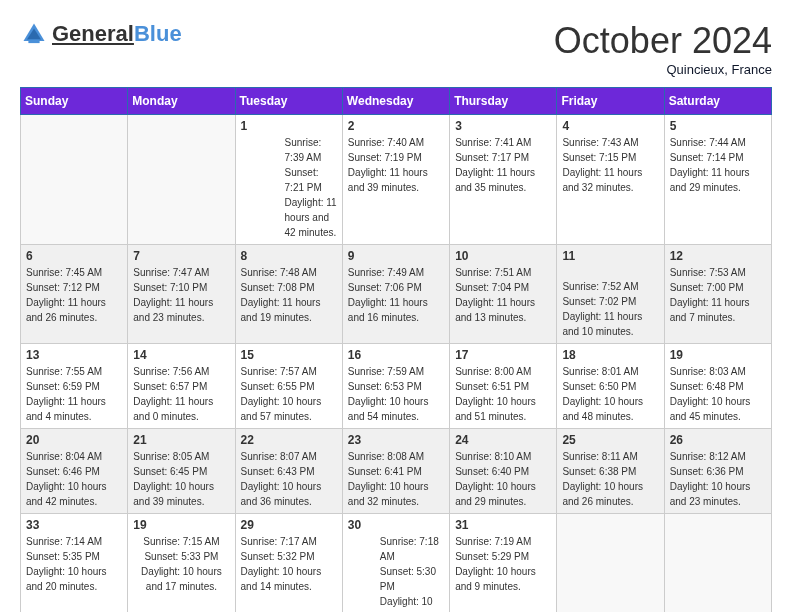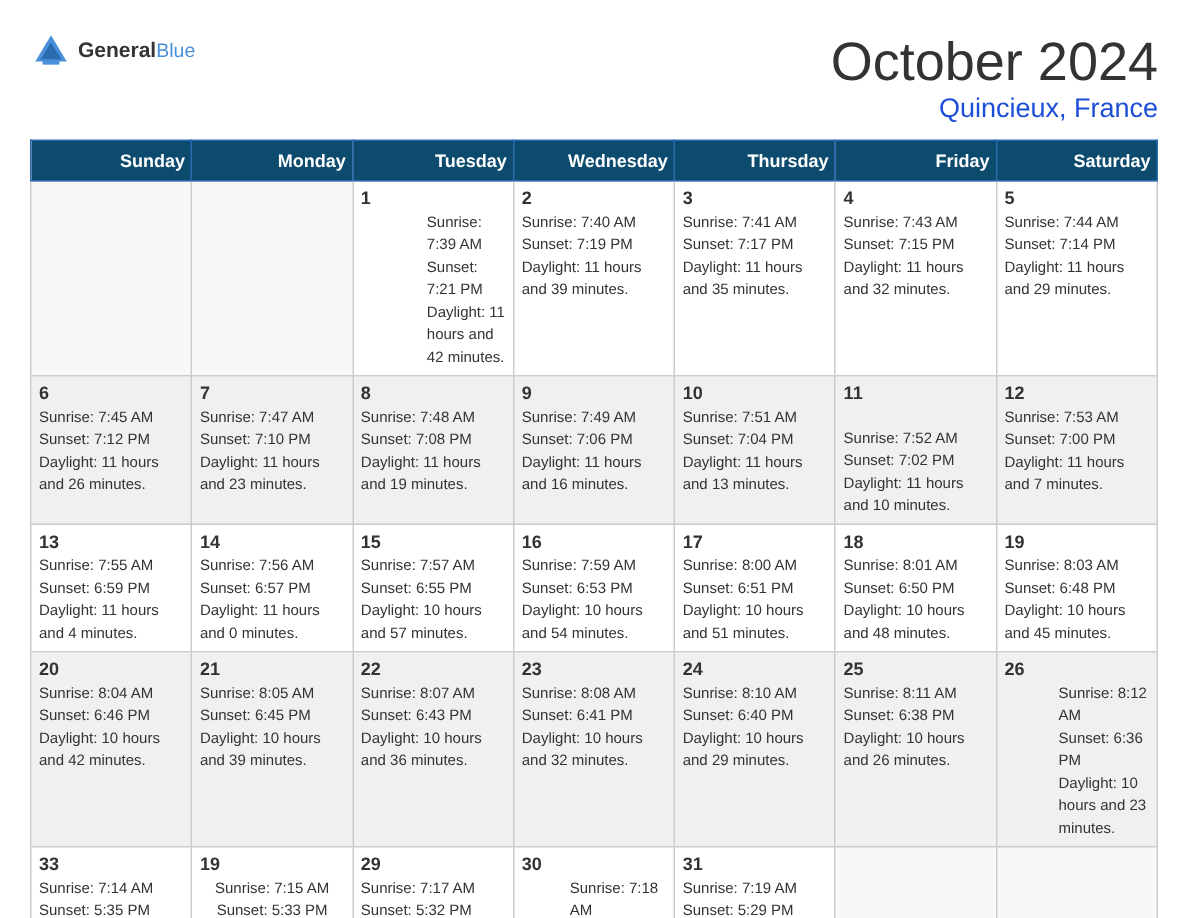--- a/index.html
+++ b/index.html
@@ -27,35 +27,35 @@
     }
     .title-block {
       text-align: right;
     }
     .month-title {
       font-size: 36px;
       font-weight: normal;
       color: #333;
     }
     .location {
-      font-size: 18px;
-      color: #1d4ed8;
+      font-size: 13px;
+      color: #0f172a;
     }
     table {
       width: 100%;
       border-collapse: collapse;
       table-layout: fixed;
     }
     th {
-      background-color: #0c4a6e;
+      background-color: #6d28d9;
       color: #fff;
       font-size: 12px;
       font-weight: bold;
       padding: 6px 4px;
-      text-align: right;
+      text-align: left;
       border: 1px solid #2a6aaf;
     }
     td {
       border: 1px solid #ccc;
       vertical-align: top;
       padding: 4px 5px;
       font-size: 10.5px;
       color: #333;
       height: 85px;
       background: #fff;
@@ -82,21 +82,21 @@
 <body>
 
 <div class="header">
   <div class="logo">
     <svg class="logo-icon" viewBox="0 0 40 40">
       <polygon points="20,5 35,30 5,30" fill="#4a90d9"></polygon>
       <polygon points="20,12 30,28 10,28" fill="#2a6aaf"></polygon>
       <rect x="12" y="28" width="16" height="5" fill="#4a90d9"></rect>
     </svg>
     <div>
-      <span style="font-size:14px;font-weight:bold;color:#333;">General</span><span style="font-size:13px;font-weight:normal;color:#4a90d9;">Blue</span>
+      <span style="font-size:22px;font-weight:bold;color:#333;text-decoration:underline;">General</span><span style="font-size:22px;font-weight:bold;color:#4a90d9;">Blue</span>
     </div>
   </div>
   <div class="title-block">
     <div class="month-title">October 2024</div>
     <div class="location">Quincieux, France</div>
   </div>
 </div>
 
 <table>
   <thead>
@@ -265,21 +265,21 @@
 Daylight: 10 hours and 29 minutes.</div>
         </td>
         <td class="shaded">
           <span class="day-num">25</span>
           <div class="day-info" style="white-space: pre-line;">Sunrise: 8:11 AM
 Sunset: 6:38 PM
 Daylight: 10 hours and 26 minutes.</div>
         </td>
         <td class="shaded">
           <span class="day-num">26</span>
-          <div class="day-info" style="white-space: pre-line; margin-left: 36px;">Sunrise: 8:12 AM
+          <div class="day-info" style="white-space: pre-line;">Sunrise: 8:12 AM
 Sunset: 6:36 PM
 Daylight: 10 hours and 23 minutes.</div>
         </td>
       </tr>
       <tr>
         <td>
           <span class="day-num">33</span>
           <div class="day-info" style="white-space: pre-line;">Sunrise: 7:14 AM
 Sunset: 5:35 PM
 Daylight: 10 hours and 20 minutes.</div>

